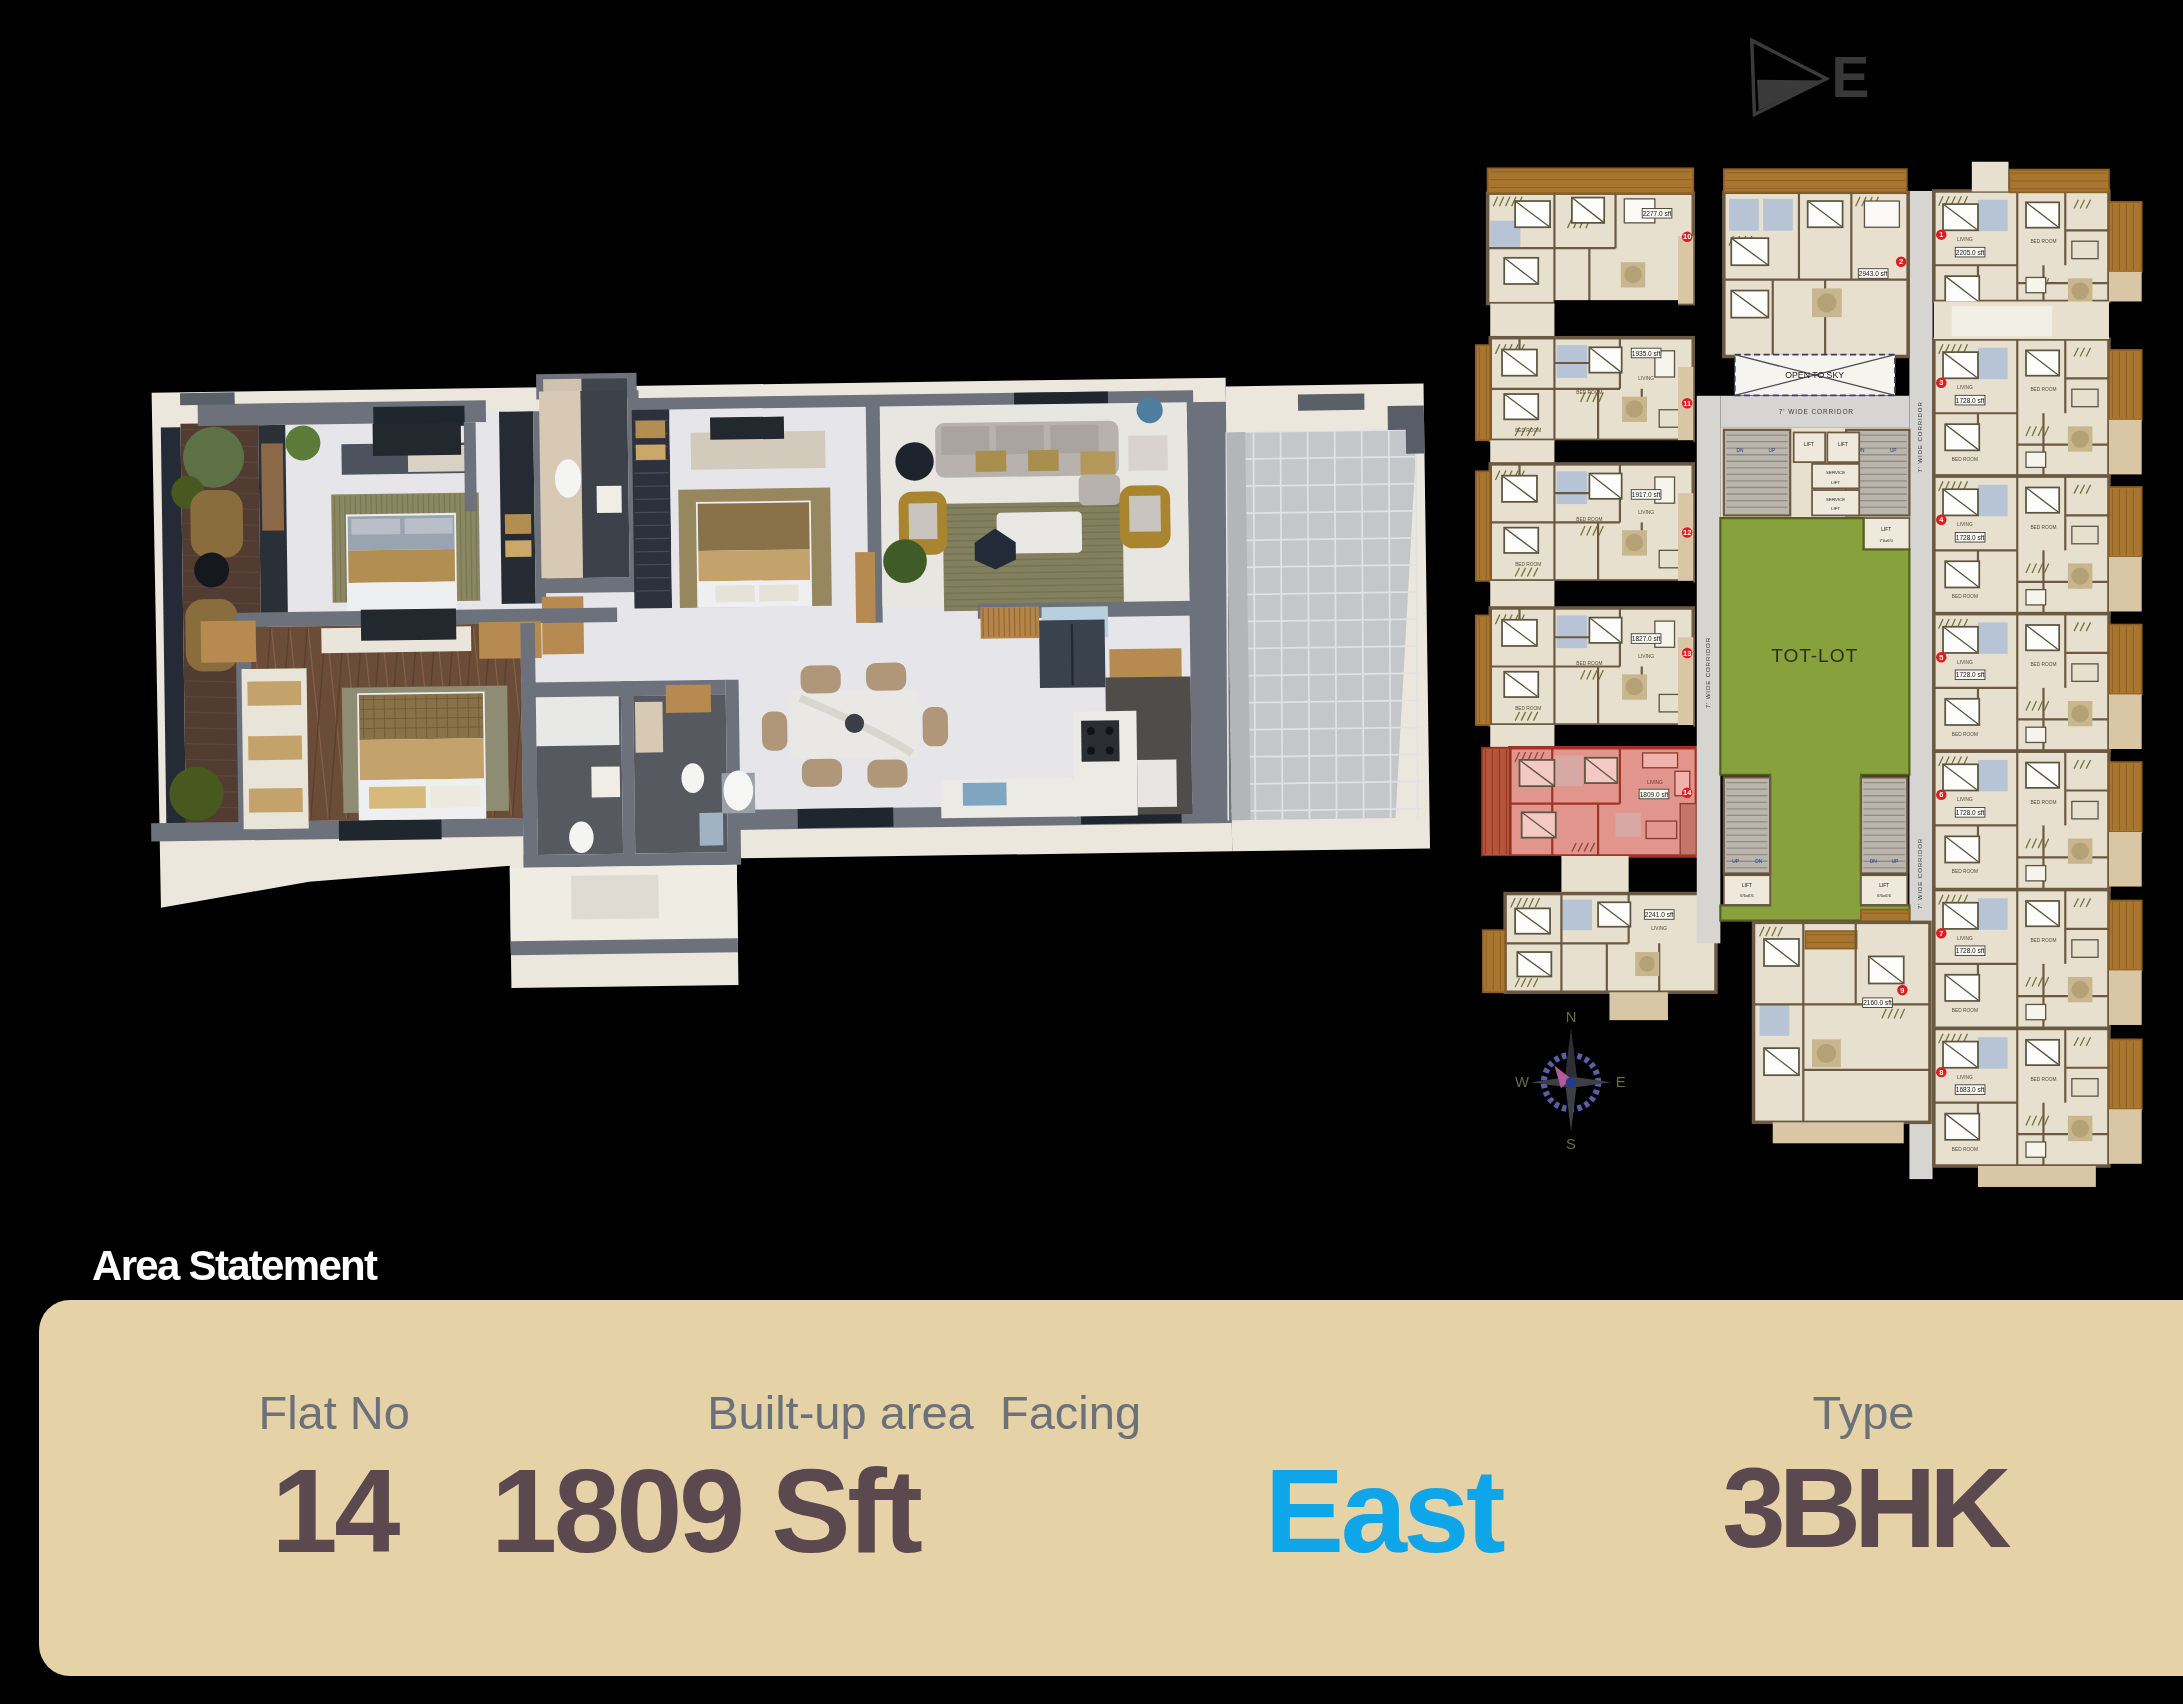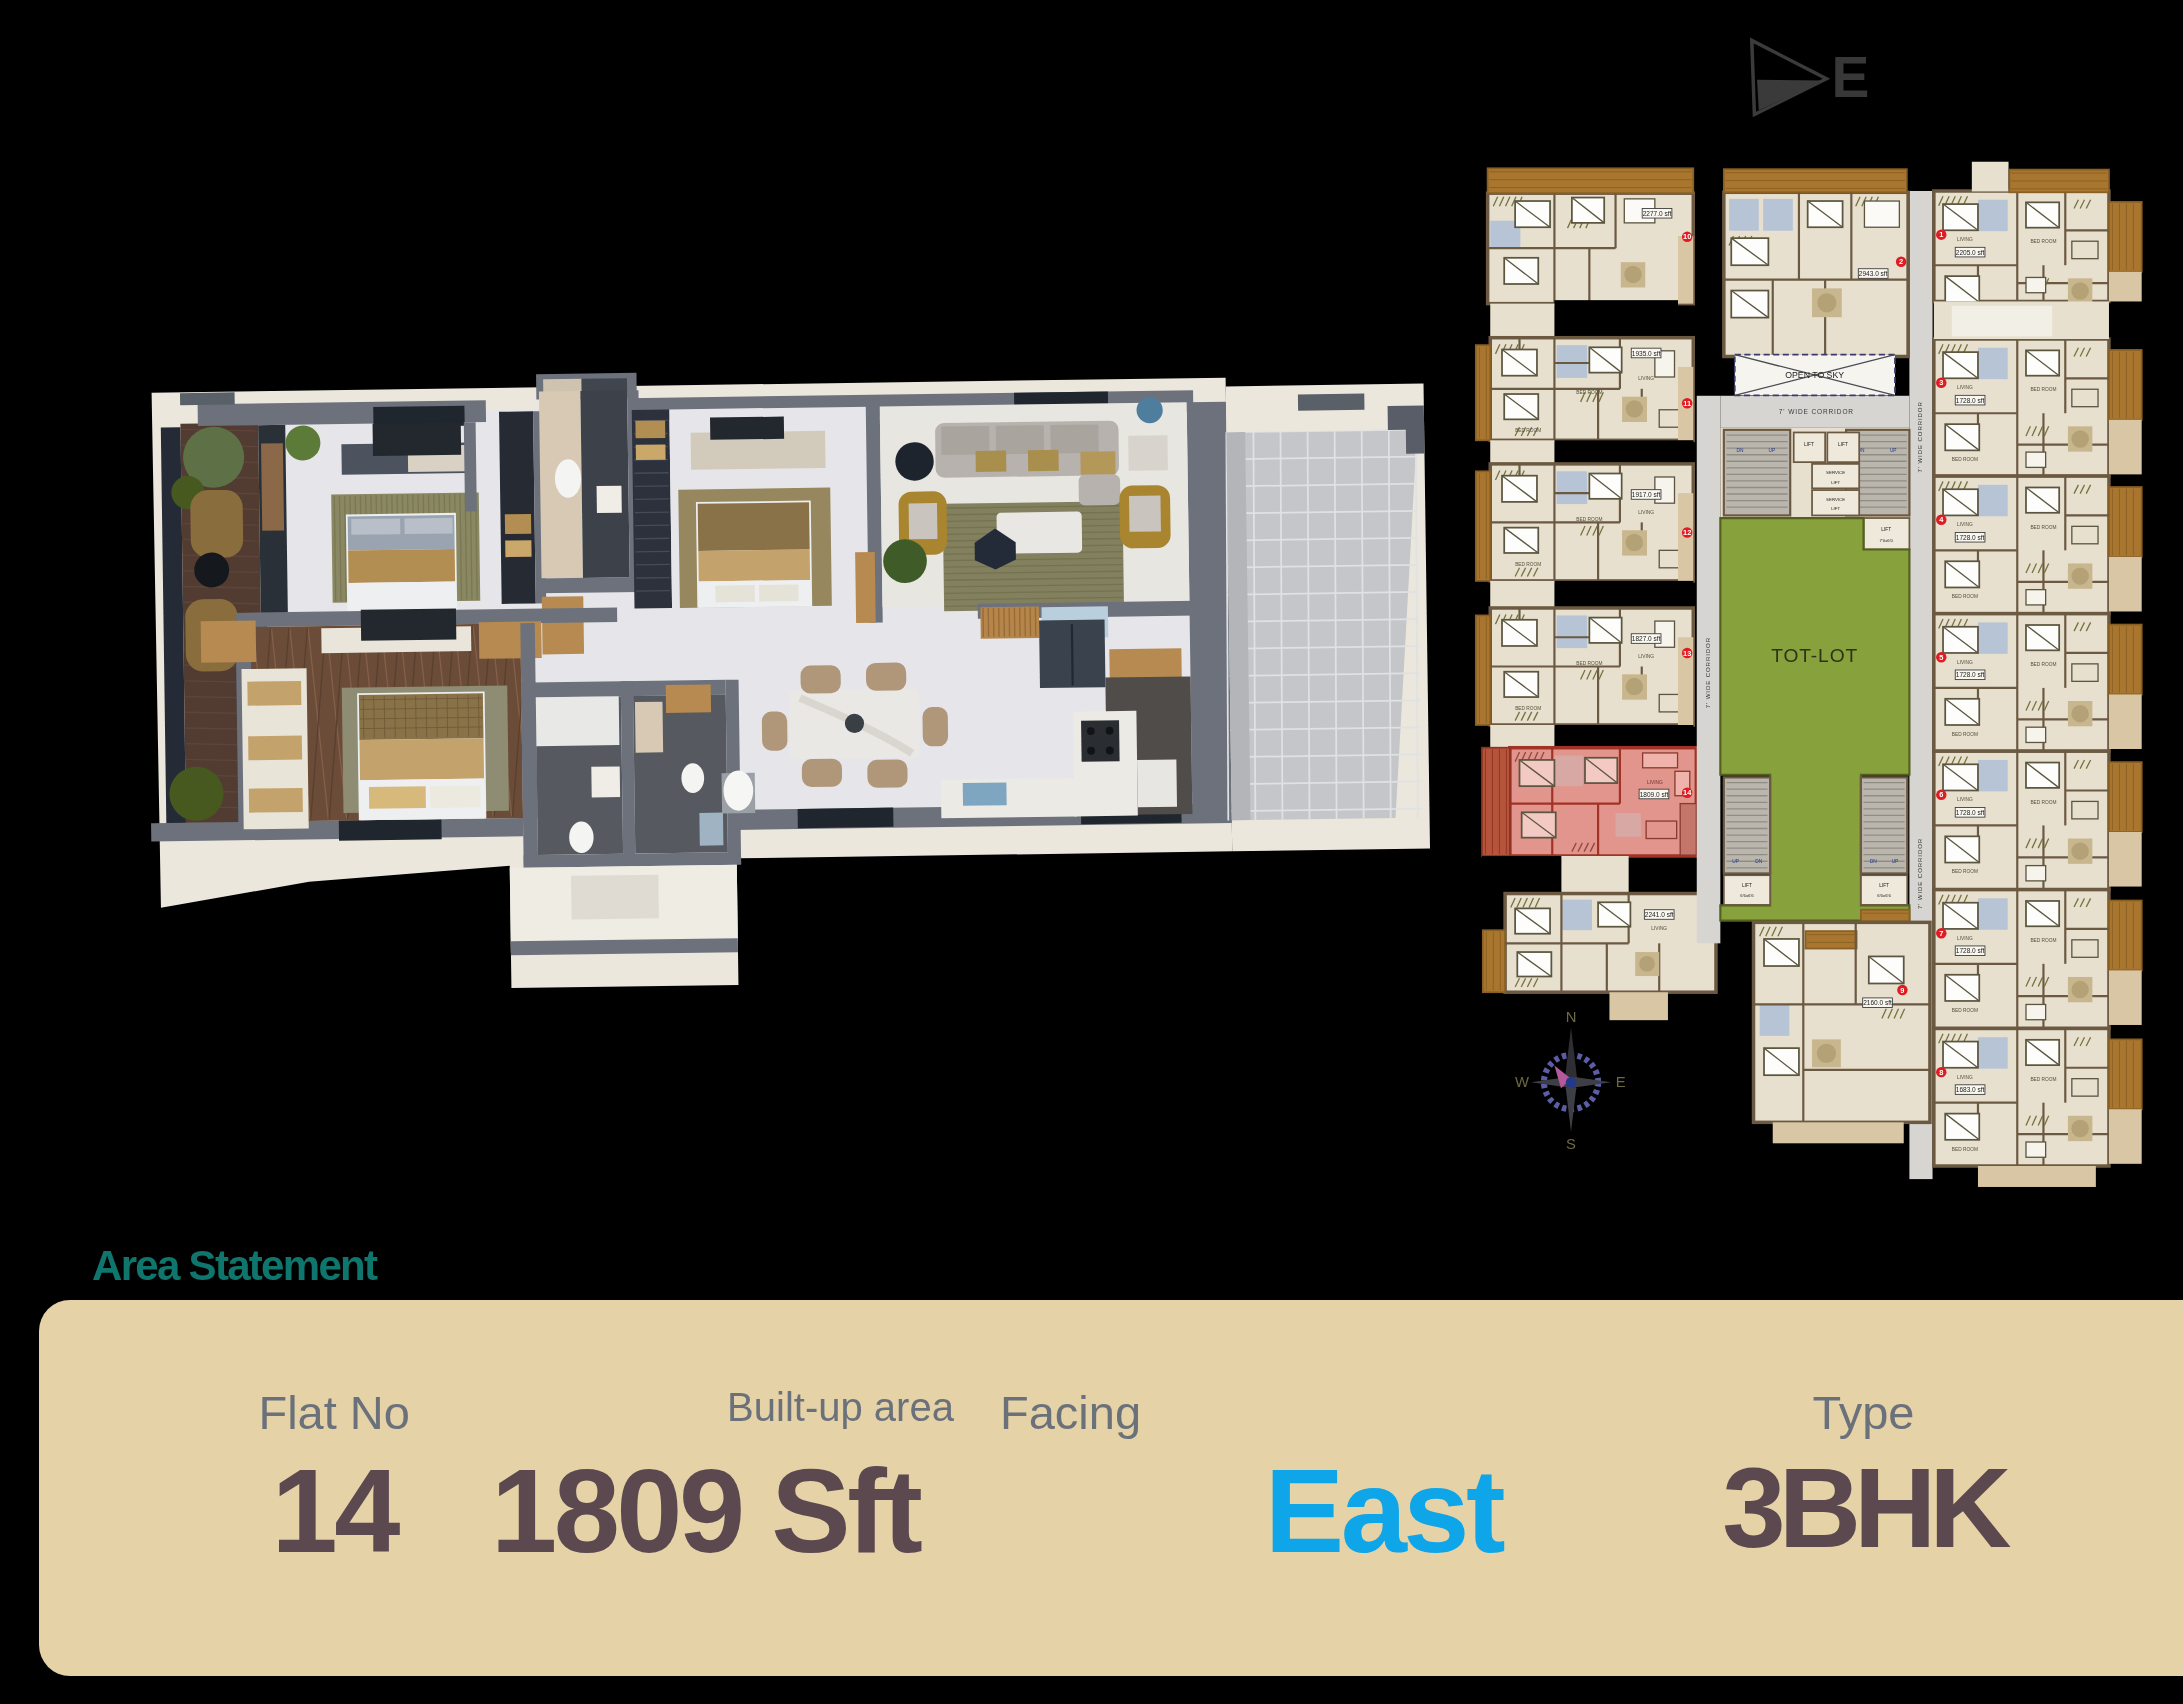--- a/index.html
+++ b/index.html
@@ -1710,27 +1710,27 @@
 <polygon points="3690,2478 3606,2466 3590,2478 3606,2490" fill="#3e3e46"></polygon>
 <polygon points="3560,2440 3598,2470 3575,2492" fill="#b45a9c"></polygon>
 <circle cx="3598" cy="2478" r="12" fill="#233a8c"></circle>
 <text x="3598" y="2340" font-size="34" fill="#6e6a40" text-anchor="middle">N</text>
 <text x="3598" y="2630" font-size="34" fill="#6e6a40" text-anchor="middle">S</text>
 <text x="3486" y="2490" font-size="34" fill="#6e6a40" text-anchor="middle">W</text>
 <text x="3712" y="2490" font-size="34" fill="#6e6a40" text-anchor="middle">E</text>
 </g>
 </svg>
 
-<div class="abs" style="left:92px;top:1242px;font-size:42px;font-weight:bold;color:#0f766e;letter-spacing:-1.7px">Area Statement</div>
+<div class="abs" style="left:92px;top:1242px;font-size:42px;font-weight:bold;color:#ffffff;letter-spacing:-1.7px">Area Statement</div>
 
 <div class="abs" style="left:39px;top:1300px;width:2195px;height:376px;background:#e5d2a7;border-radius:31px"></div>
 
 <div class="abs" style="left:-15.3px;top:1385px;width:699px;text-align:center;font-size:47px;color:#6b717b">Flat No</div>
 <div class="abs" style="left:-15.3px;top:1442px;width:699px;text-align:center;font-size:119px;font-weight:bold;color:#5c4950;letter-spacing:-3.5px">14</div>
 
-<div class="abs" style="left:491px;top:1385px;width:699px;text-align:center;font-size:40px;color:#6b717b">Built-up area</div>
+<div class="abs" style="left:491px;top:1385px;width:699px;text-align:center;font-size:47px;color:#6b717b">Built-up area</div>
 <div class="abs" style="left:491px;top:1442px;width:699px;text-align:left;font-size:119px;font-weight:bold;color:#5c4950;letter-spacing:-3.5px">1809 Sft</div>
 
 <div class="abs" style="left:1000px;top:1385px;width:699px;text-align:left;font-size:47px;color:#6b717b">Facing</div>
 <div class="abs" style="left:1034px;top:1442px;width:699px;text-align:center;font-size:119px;font-weight:bold;color:#0ea5e9;letter-spacing:-3.5px">East</div>
 
 <div class="abs" style="left:1514px;top:1385px;width:699px;text-align:center;font-size:47px;color:#6b717b">Type</div>
 <div class="abs" style="left:1514px;top:1442px;width:699px;text-align:center;font-size:114px;font-weight:bold;color:#5c4950;letter-spacing:-7px">3BHK</div>
 
 </body></html>

